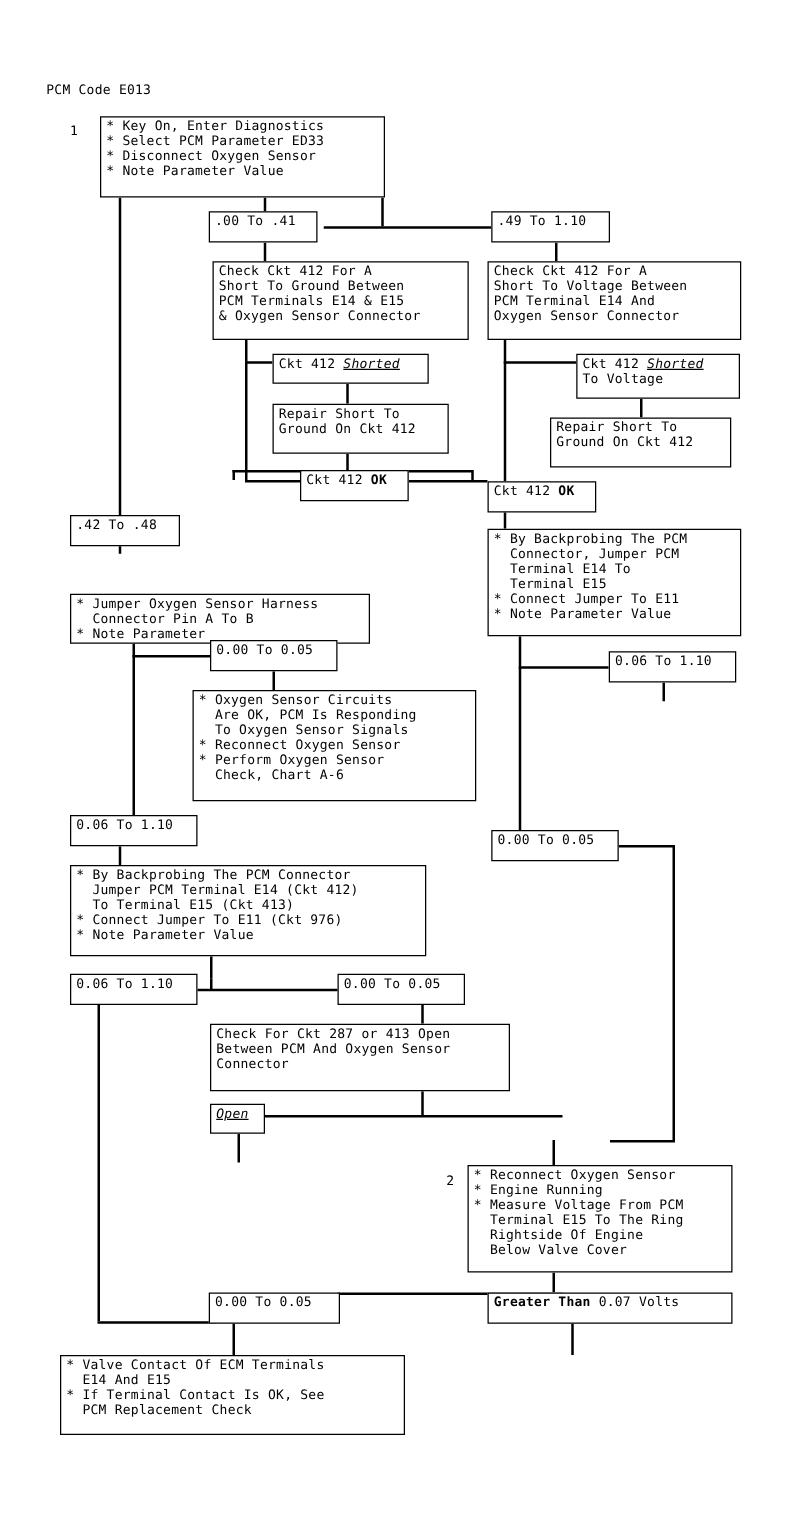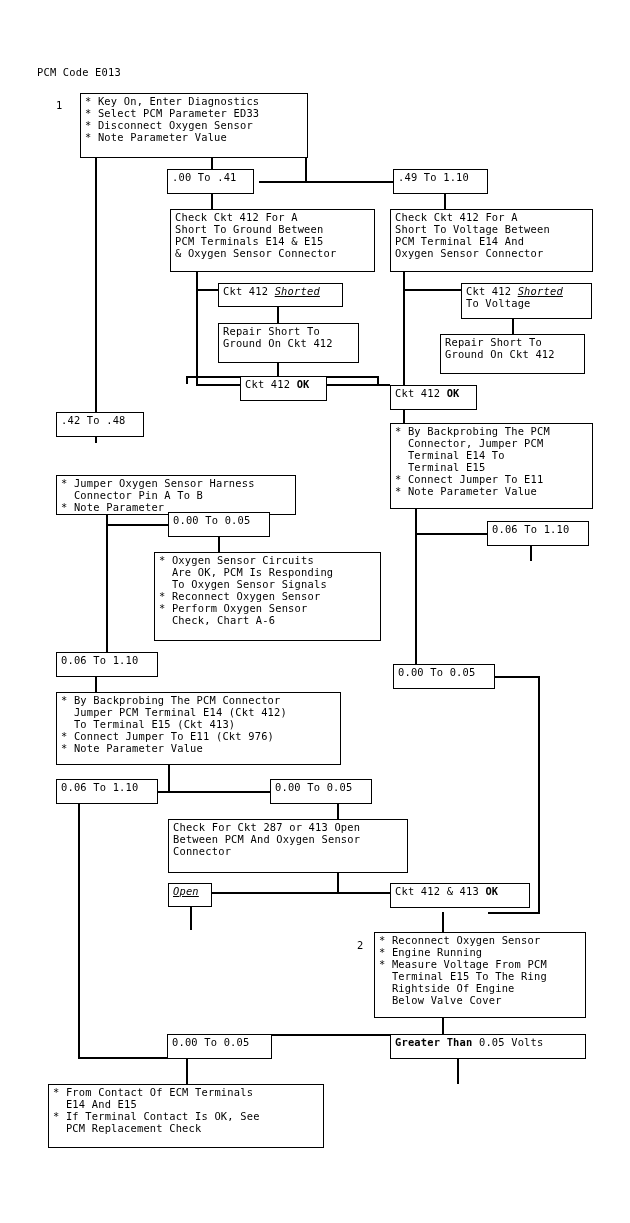--- a/index.html
+++ b/index.html
@@ -184,33 +184,32 @@
   <div class="lbl" style="left:56px;top:779px;width:102px;height:25px;">0.06 To 1.10</div>
 
   <div class="lbl" style="left:270px;top:779px;width:102px;height:25px;">0.00 To 0.05</div>
 
   <div class="box" style="left:168px;top:819px;width:240px;height:54px;">Check For Ckt 287 or 413 Open
 Between PCM And Oxygen Sensor
 Connector</div>
 
   <div class="lbl" style="left:168px;top:883px;width:44px;height:24px;"><u>Open</u></div>
 
-  <div class="lbl" style="left:390px;top:883px;width:140px;height:25px;"><span>Ckt 412 &amp; 413 </span><b>OK</b></div>
 
 
   <div class="box" style="left:374px;top:932px;width:212px;height:86px;">* Reconnect Oxygen Sensor
 * Engine Running
 * Measure Voltage From PCM
   Terminal E15 To The Ring
   Rightside Of Engine
   Below Valve Cover</div>
 
   <div class="lbl" style="left:167px;top:1034px;width:105px;height:25px;">0.00 To 0.05</div>
 
-  <div class="lbl" style="left:390px;top:1034px;width:196px;height:25px;"><b>Greater Than</b><span> 0.05 Volts</span></div>
-
-  <div class="box" style="left:48px;top:1084px;width:276px;height:64px;">* From Contact Of ECM Terminals
+  <div class="lbl" style="left:390px;top:1034px;width:196px;height:25px;"><b>Greater Than</b><span> 0.07 Volts</span></div>
+
+  <div class="box" style="left:48px;top:1084px;width:276px;height:64px;">* Valve Contact Of ECM Terminals
   E14 And E15
 * If Terminal Contact Is OK, See
   PCM Replacement Check</div>
 
 
 </div>
 
 </body></html>

